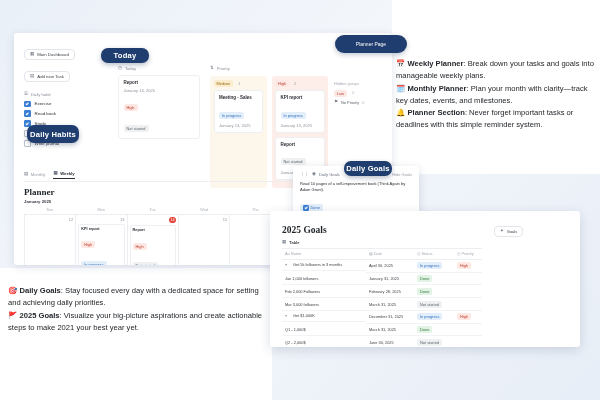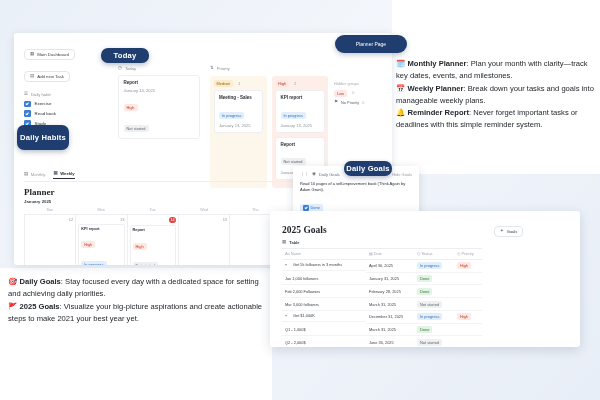--- a/index.html
+++ b/index.html
@@ -32,21 +32,21 @@
   .cb.on{background:#3b7fd4;border-color:#3b7fd4;}
   .cb.on:after{content:"";position:absolute;left:1.3px;top:.3px;width:1.2px;height:2.4px;border:solid #fff;border-width:0 .8px .8px 0;transform:rotate(42deg);}
 
   
   .ovl{
     position:absolute;background:#1f3d6e;color:#fff;border-radius:7px;
     font-weight:bold;letter-spacing:.2px;box-shadow:0 2px 5px rgba(20,40,80,.3);
     display:flex;align-items:center;justify-content:center;
   }
   #badge-today{left:101px;top:48px;width:48px;height:15px;font-size:7.6px;}
-  #badge-habits{left:17px;top:125px;width:52px;height:25px;font-size:7.6px;}
+  #badge-habits{left:27px;top:125px;width:52px;height:18px;font-size:7.6px;}
   #badge-goals{left:344px;top:161px;width:48px;height:15px;font-size:7.6px;}
 
   
   .col-today{position:absolute;left:104px;top:26px;width:82px;}
   .card{
     border:1px solid #edeff2;border-radius:3px;background:#fff;
     padding:4px 4.5px;margin-bottom:3.5px;
   }
   .card-t{font-size:4.5px;font-weight:bold;color:#2a2e34;margin-bottom:2.5px;}
   .card-d{font-size:4.1px;color:#8d939b;margin-top:2.5px;}
@@ -116,21 +116,21 @@
   }
   .tbl td{font-size:3.9px;color:#3a3f45;padding:2.4px 3px;border-bottom:1px solid #f1f3f5;}
   .tbl td.nm{display:flex;align-items:center;gap:3px;}
   .ind{padding-left:12px;}
   .ind2{padding-left:20px;}
   .car{font-size:4px;color:#9aa0a8;width:5px;display:inline-block;}
 
   
   .copy{position:absolute;font-size:7.6px;line-height:1.62;color:#23272c;}
   #copy-right{left:396px;top:58px;width:198px;}
-  #copy-left{left:8px;top:276px;width:262px;}
+  #copy-left{left:8px;top:285px;width:262px;}
   .copy b{font-weight:bold;}
   .emo{font-size:7.5px;}
   .white-r{position:absolute;left:392px;top:0;width:208px;height:174px;background:#fff;}
   .white-b{position:absolute;left:0;top:268px;width:272px;height:132px;background:#fff;}
 </style>
 </head>
 <body>
 
 <div class="stage">
 
@@ -411,30 +411,30 @@
   <div class="ovl" id="badge-today" style="font-size:7.6px">Today</div>
   <div class="ovl" id="badge-habits">Daily Habits</div>
   <div class="ovl" id="badge-goals">Daily Goals</div>
 
   <div style="position:absolute;left:335px;top:35px;width:72px;height:18px;background:#1f3d6e;border-radius:9px;display:flex;align-items:center;justify-content:center;box-shadow:0 2px 5px rgba(20,40,80,.25)">
     <span style="color:#fff;font-size:5px">Planner Page</span>
   </div>
 
   <div class="copy" id="copy-right">
     <div>
+      <span class="emo">📅</span>
+      <b>Weekly Planner</b><span>: Break down your tasks and goals into manageable weekly plans.</span>
+    </div>
+    <div>
       <span class="emo">🗓️</span>
       <b>Monthly Planner</b><span>: Plan your month with clarity—track key dates, events, and milestones.</span>
     </div>
     <div>
-      <span class="emo">📅</span>
-      <b>Weekly Planner</b><span>: Break down your tasks and goals into manageable weekly plans.</span>
-    </div>
-    <div>
       <span class="emo">🔔</span>
-      <b>Reminder Report</b><span>: Never forget important tasks or deadlines with this simple reminder system.</span>
+      <b>Planner Section</b><span>: Never forget important tasks or deadlines with this simple reminder system.</span>
     </div>
   </div>
 
   <div class="copy" id="copy-left">
     <div>
       <span class="emo">🎯</span>
       <b>Daily Goals</b><span>: Stay focused every day with a dedicated space for setting and achieving daily priorities.</span>
     </div>
     <div>
       <span class="emo">🚩</span>

